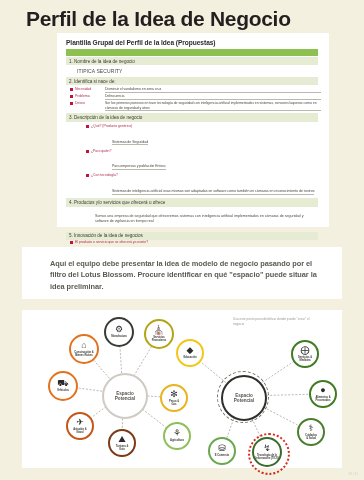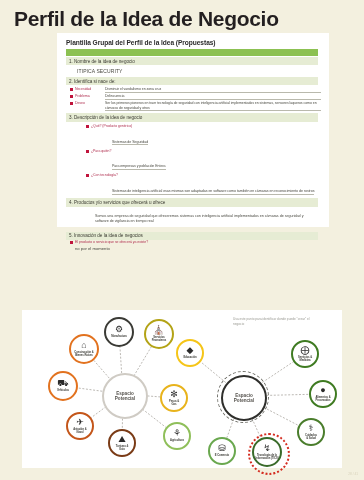--- a/index.html
+++ b/index.html
@@ -6,21 +6,21 @@
   body{
     width:364px;height:480px;overflow:hidden;
     background:#f3f0df;
     font-family:"Liberation Sans", sans-serif;
     -webkit-font-smoothing:antialiased;
   }
   .page{position:relative;width:364px;height:480px;box-sizing:border-box;}
 
   
   .slide-title{
-    position:absolute;left:14px;top:8px;
+    position:absolute;left:26px;top:8px;
     font-size:21px;font-weight:bold;color:#231f20;
     letter-spacing:-0.3px;line-height:1;
   }
 
   
   .card{
     position:absolute;background:#ffffff;
   }
   #card-form{left:57px;top:33px;width:272px;height:194px;}
   #card-note{left:22px;top:247px;width:320px;height:52px;}
@@ -166,20 +166,23 @@
       <div class="qrow">5. Innovación de la idea de negocios</div>
       <div class="bul" style="margin-left:3px">
         <span class="sq"></span>
         <span class="bul-k" style="width:auto">El producto o servicio que se ofrecerá ya existe?</span>
       </div>
       <div class="tiny-ans">no por el momento</div>
 
     </div>
   </div>
 
+  <div class="card" id="card-note">
+    <div class="note-text">Aquí el equipo debe presentar la idea de modelo de negocio pasando por el filtro del Lotus Blossom. Procure identificar en qué "espacio" puede situar la idea preliminar.</div>
+  </div>
 
   <div class="card" id="card-diagram">
     <div class="hint">Usa este punto para identificar donde puede "crear" el negocio</div>
     <svg class="links" id="link-layer">
         <line x1="87.24645869322532" y1="68.13052926141383" x2="71.82395807626763" y2="50.335336241847266" stroke="#8e8a82" stroke-width="0.6" stroke-dasharray="2,1.6"></line>
         <line x1="99.64797216204273" y1="63.04356851166238" x2="97.96573416996948" y2="36.96887963452687" stroke="#8e8a82" stroke-width="0.6" stroke-dasharray="2,1.6"></line>
         <line x1="111.80441086397806" y1="65.99264856003657" x2="129.2825636685871" y2="36.862393885688164" stroke="#8e8a82" stroke-width="0.6" stroke-dasharray="2,1.6"></line>
         <line x1="203.8164492814774" y1="72.6174484442986" x2="178.7890338123484" y2="51.92170103713427" stroke="#8e8a82" stroke-width="0.6" stroke-dasharray="2,1.6"></line>
         <line x1="80.18421408566468" y1="81.22456187808862" x2="55.86841851023952" y2="77.98245580136526" stroke="#8e8a82" stroke-width="0.6" stroke-dasharray="2,1.6"></line>
         <line x1="84.15310235324549" y1="96.53722615572428" x2="69.23126509783634" y2="107.64184922951713" stroke="#8e8a82" stroke-width="0.6" stroke-dasharray="2,1.6"></line>

